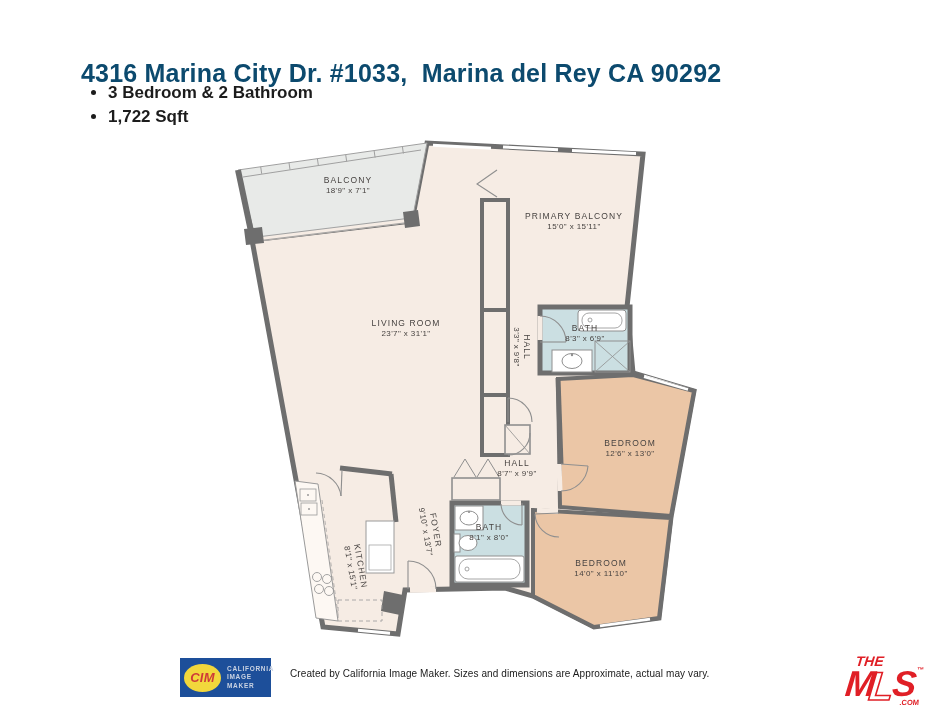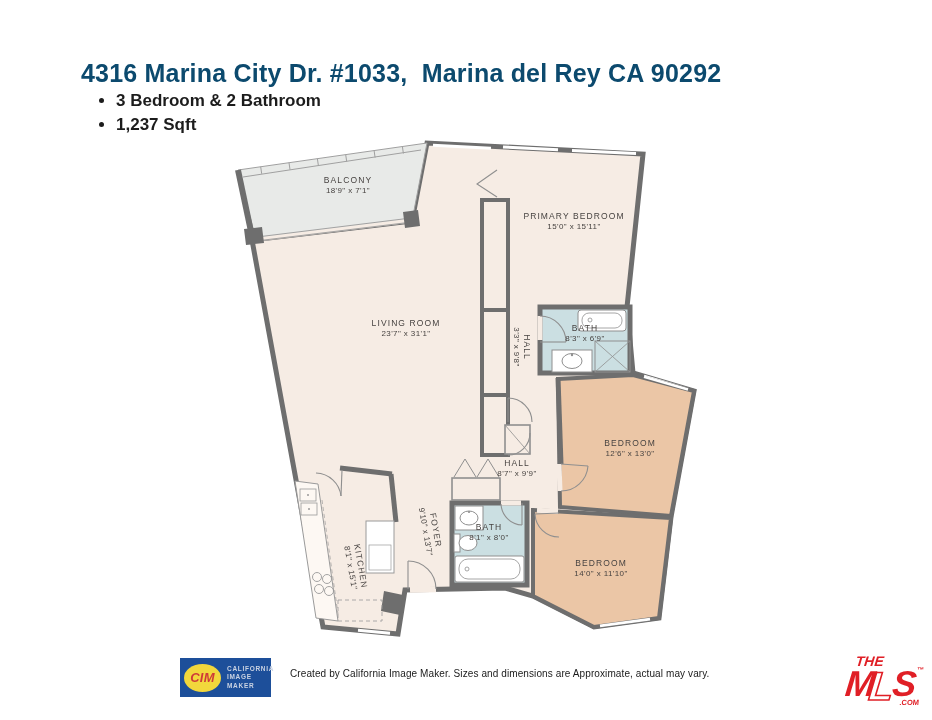--- a/index.html
+++ b/index.html
@@ -6,21 +6,21 @@
   body{
     width:932px;height:720px;position:relative;background:#ffffff;overflow:hidden;
     font-family:"Liberation Sans",sans-serif;
   }
   
   .title{
     position:absolute;left:81px;top:42px;
     font-size:25px;font-weight:700;color:#0c4a6e;letter-spacing:.2px;white-space:pre;
   }
   .bullets{
-    position:absolute;left:88px;top:82px;margin:8px;padding-left:20px;
+    position:absolute;left:88px;top:82px;margin:0;padding-left:20px;
     font-size:17px;font-weight:700;color:#1c1c1c;
   }
   .bullets li{margin:0 0 3px 0;line-height:1.25;}
   
   .plan{position:absolute;left:0;top:0;width:932px;height:540px;}
   .plan svg{position:absolute;left:0;top:0;}
   .room-label{
     position:absolute;text-align:center;color:#474341;
     transform:translate(-50%,-50%);pointer-events:none;white-space:nowrap;
   }
@@ -59,21 +59,21 @@
     font-size:10px;color:#1a1a1a;letter-spacing:.1px;
   }
   .mls-logo{position:absolute;left:845px;top:650px;width:82px;height:58px;}
 </style>
 </head>
 <body>
 
 <h1 class="title">4316 Marina City Dr. #1033,  Marina del Rey CA 90292</h1>
 <ul class="bullets">
   <li>3 Bedroom &amp; 2 Bathroom</li>
-  <li>1,237 Sqft</li>
+  <li>1,722 Sqft</li>
 </ul>
 
 <div class="plan">
   <svg width="932" height="720" viewBox="0 0 932 720">
 
     <g>
       <polygon points="252,240 412,221 427,143 643,154 627,307 633,373 694,391 671,517 659,618 594,627 533,596 505,588 405,590 398,634 323,627" fill="#f6ece4" stroke="#6e6e6e" stroke-width="5" stroke-linejoin="miter"></polygon>
     </g>
 
     <g>
@@ -202,21 +202,21 @@
       <rect x="338" y="600" width="44" height="21" fill="none" stroke-width="0.8" stroke-dasharray="4 3"></rect>
       <line x1="322" y1="500" x2="338" y2="614" stroke-width="0.7" stroke-dasharray="4 3"></line>
     </g>
   </svg>
 
   <div class="room-label lbl-balcony">
     <div class="rname">BALCONY</div>
     <div class="rdims">18'9" x 7'1"</div>
   </div>
   <div class="room-label lbl-primary">
-    <div class="rname">PRIMARY BEDROOM</div>
+    <div class="rname">PRIMARY BALCONY</div>
     <div class="rdims">15'0" x 15'11"</div>
   </div>
   <div class="room-label lbl-living">
     <div class="rname">LIVING ROOM</div>
     <div class="rdims">23'7" x 31'1"</div>
   </div>
   <div class="room-label rot90 lbl-hall-upper">
     <div class="rname">HALL</div>
     <div class="rdims">3'3" x 9'8"</div>
   </div>

